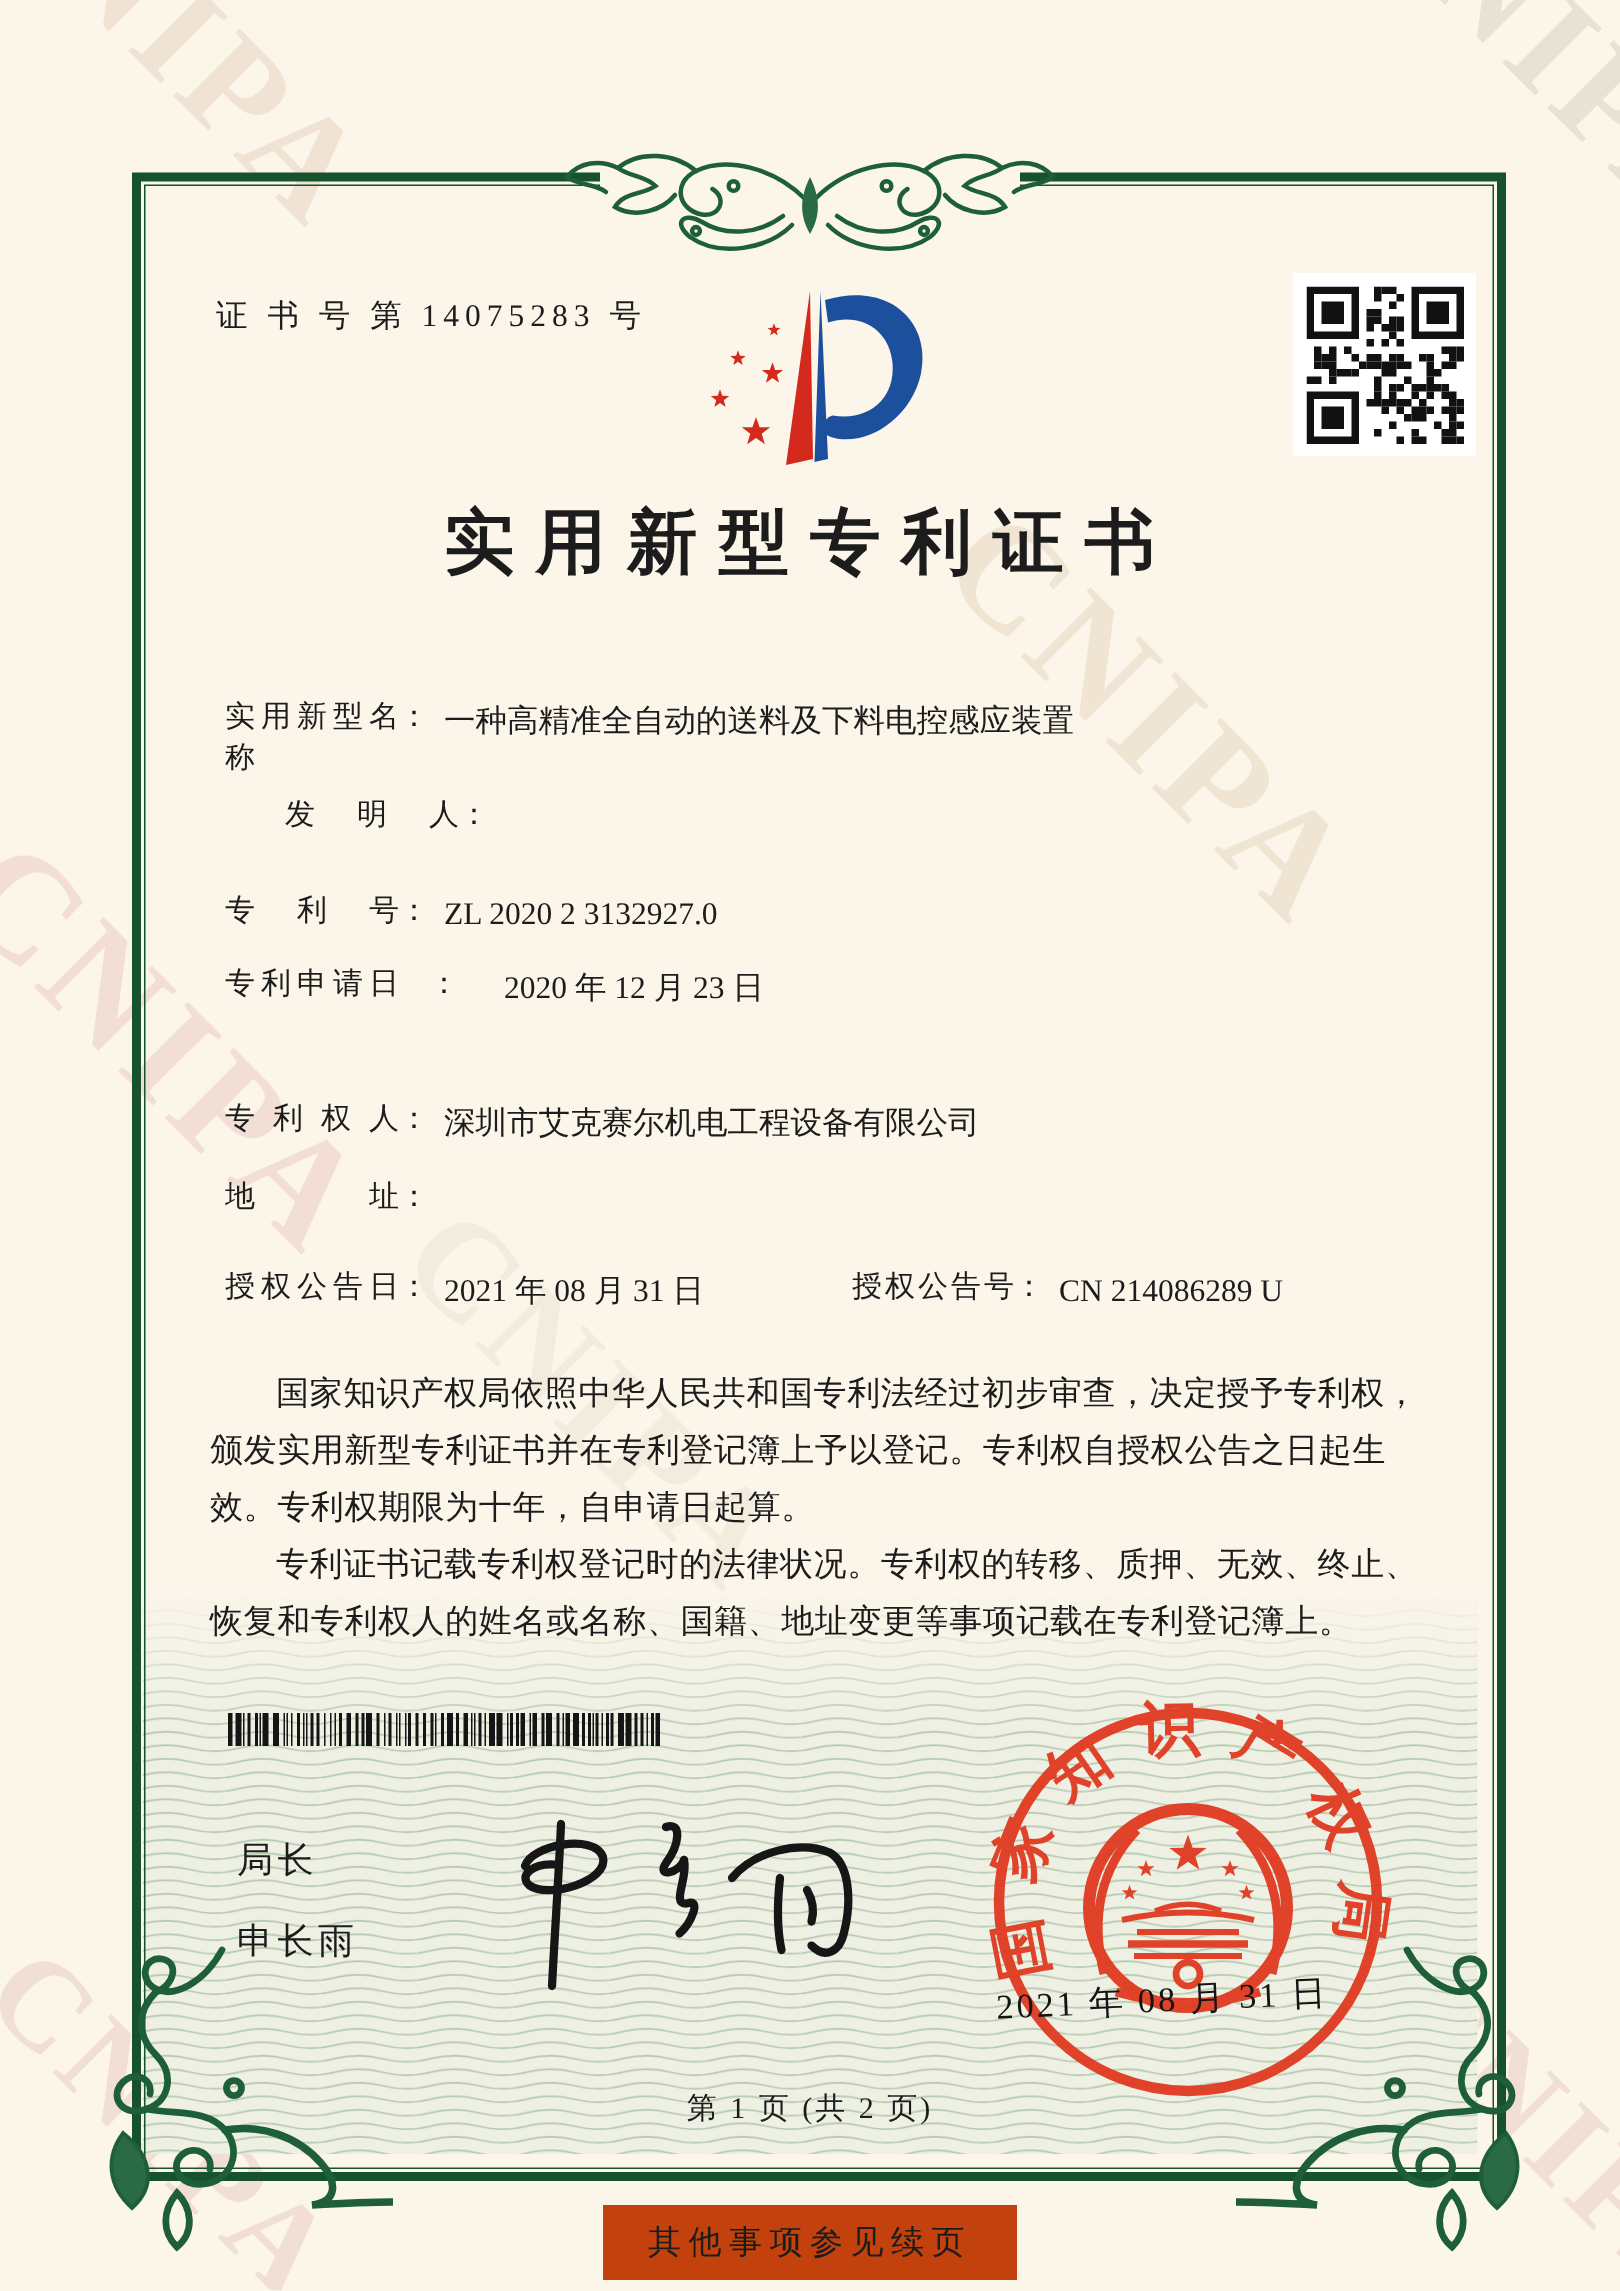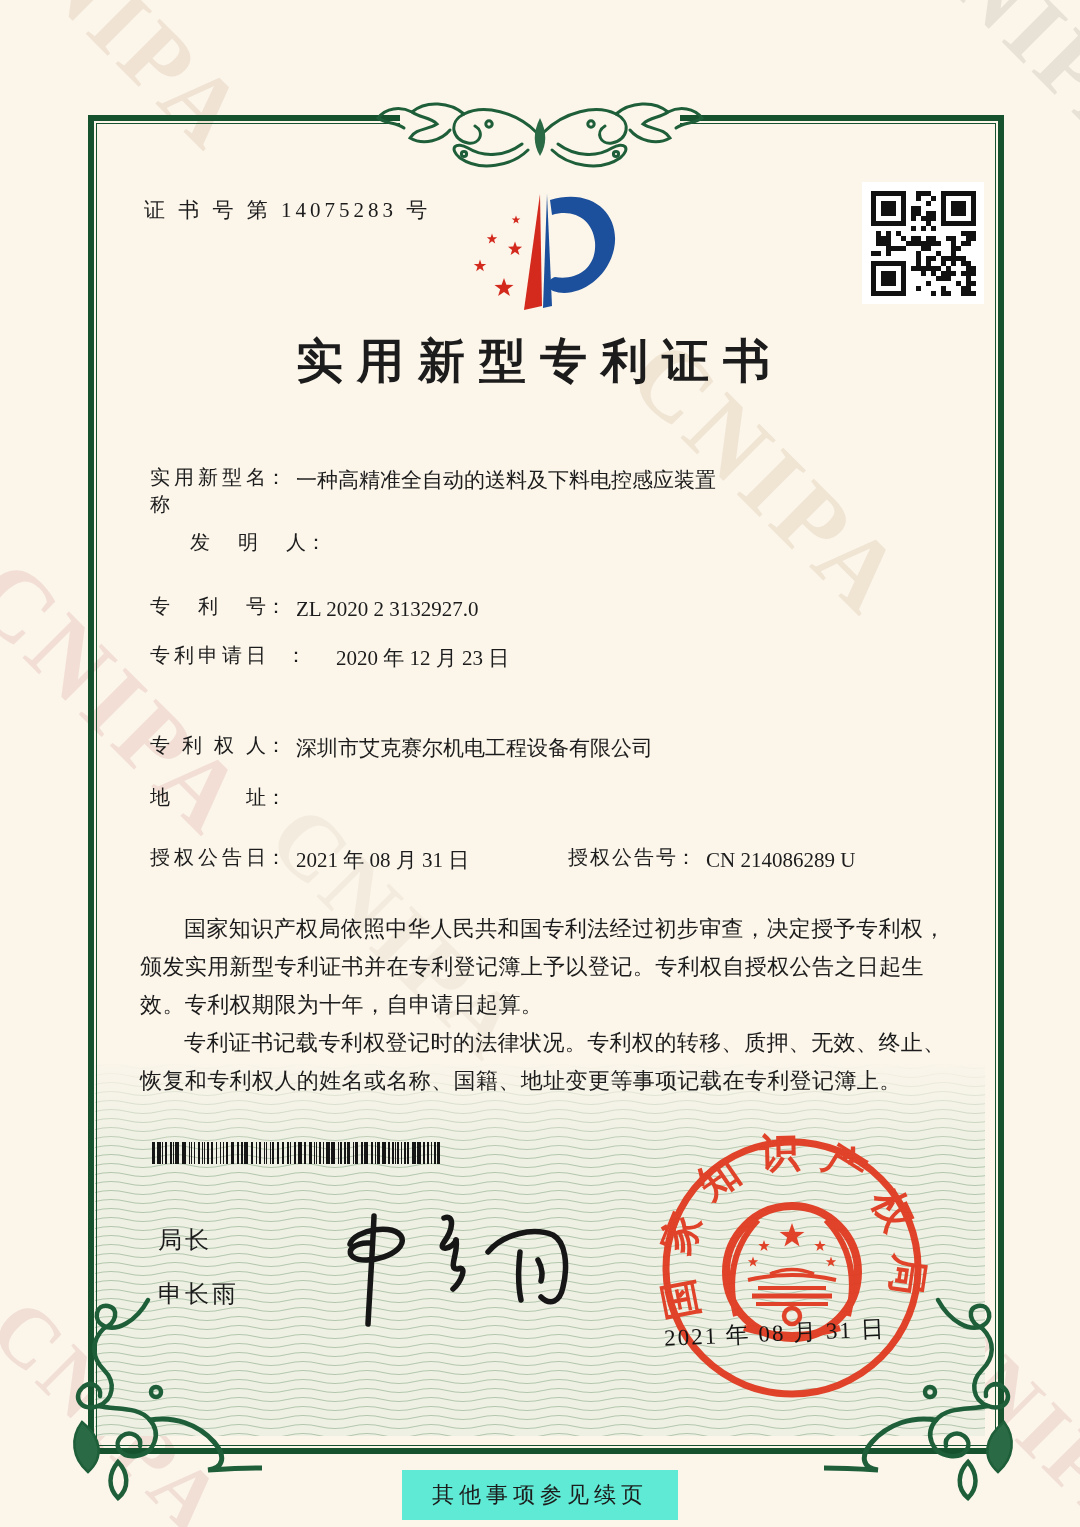--- a/index.html
+++ b/index.html
@@ -64,21 +64,21 @@
   .director{position:absolute;left:158px;top:1224px;z-index:3;
             font-family:"Liberation Sans","DejaVu Sans",sans-serif;font-size:24px;letter-spacing:3px;}
   .director div{margin-bottom:22px;}
   .signature{position:absolute;left:312px;top:1190px;z-index:3;}
   .seal{position:absolute;left:652px;top:1128px;z-index:3;opacity:0.95;}
   .seal-date{position:absolute;left:664px;top:1318px;width:220px;z-index:4;font-size:23px;
              letter-spacing:2px;color:#141414;transform:rotate(-2.5deg);white-space:nowrap;}
   .page-footer{position:absolute;left:88px;top:1392px;width:904px;text-align:center;
                font-size:20px;letter-spacing:2px;z-index:3;}
   .continuation{position:absolute;left:50%;top:1470px;transform:translateX(-50%);
-                background:#5eead4;padding:10px 30px;font-size:22px;letter-spacing:5px;z-index:3;}
+                background:#c2410c;padding:10px 30px;font-size:22px;letter-spacing:5px;z-index:3;}
 
   .green-stroke{stroke:#1e5f39;fill:none;stroke-linecap:round;}
 </style>
 </head>
 <body>
 
 <div class="page">
 
   <div class="wm wm1">CNIPA</div>
   <div class="wm wm2">CNIPA</div>
@@ -450,16 +450,17 @@
         <circle cx="140" cy="188" r="8" stroke-width="4.5"></circle>
         <path d="M84,188 Q70,130 106,92" stroke-width="6"></path>
         <path d="M196,188 Q210,130 174,92" stroke-width="6"></path>
         <path d="M92,200 Q140,214 188,200" stroke-width="6"></path>
       </g>
     </g>
   </svg>
 
   <div class="seal-date">2021 年 08 月 31 日</div>
 
+  <div class="page-footer">第 1 页 (共 2 页)</div>
 
   <div class="continuation">其他事项参见续页</div>
 
 </div>
 
 </body></html>

